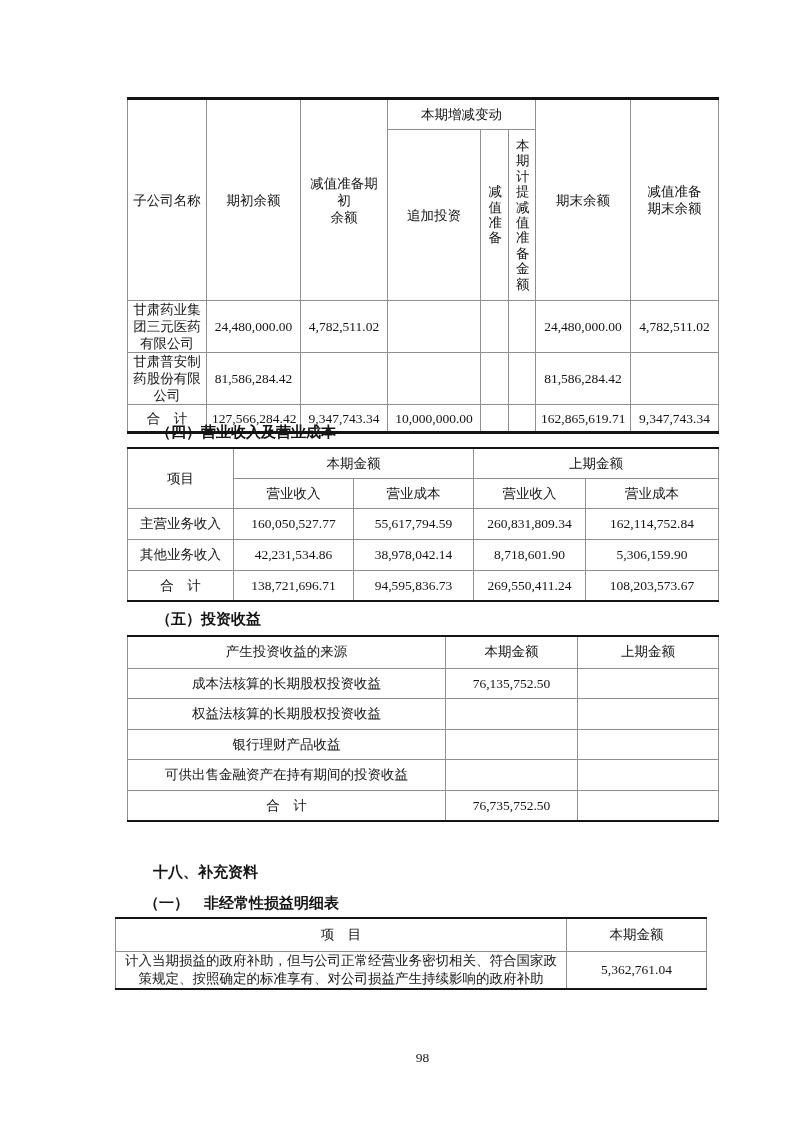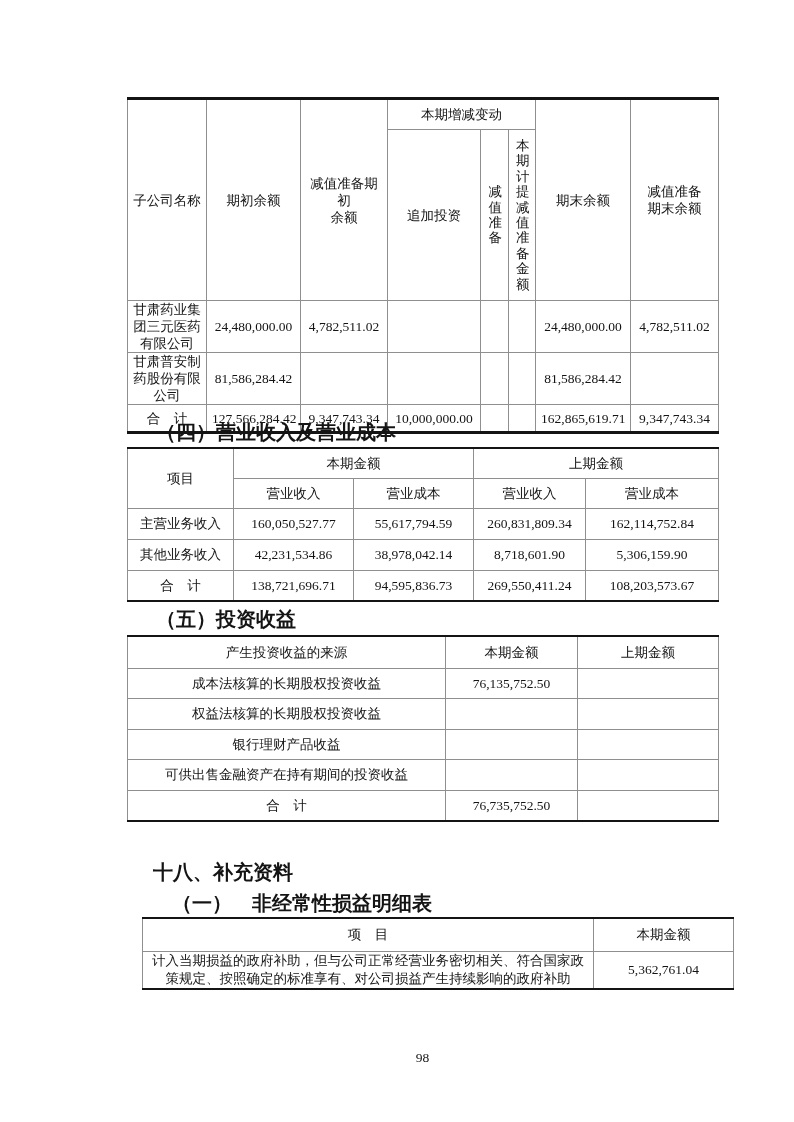--- a/index.html
+++ b/index.html
@@ -50,31 +50,31 @@
   
   tr.t1-ha{height:31px;}
   tr.t1-hb{height:155px;}
   tr.t1-r1{height:50px;}
   tr.t1-r2{height:49px;margin-top:41px;}
   tr.t1-r3{height:28px;}
 
   tr.t4-h{height:30px;}
   tr.t4-r{height:31px;}
 
-  tr.t5-h{height:32px;}
+  tr.t5-h{height:32px;font-family:Liberation Mono, monospace;}
   tr.t5-r{height:30.5px;}
 
   tr.t6-h{height:33px;}
   tr.t6-r1{height:28px;}
   tr.t6-r2{height:24px;}
 
   
   .sec-title{
     font-weight:700;
-    font-size:20px;
+    font-size:15px;
     line-height:17px;
     white-space:nowrap;
   }
   .page-number{
     width:591px;
     text-align:center;
     font-size:13.5px;
   }
 </style>
 </head>
@@ -228,23 +228,23 @@
     </tr>
     <tr class="t5-r">
       <td>合　计</td>
       <td class="num">76,735,752.50</td>
       <td class="num"></td>
     </tr>
   </tbody>
     </table>
 
   <div class="sec-title abs" style="left:153px;top:864px;">十八、补充资料</div>
-  <div class="sec-title abs" style="left:172px;top:895px;">（一）　非经常性损益明细表</div>
-
-  <table class="t t2x abs" style="left:142px;top:917px;">
+  <div class="sec-title abs" style="left:144px;top:895px;">（一）　非经常性损益明细表</div>
+
+  <table class="t t2x abs" style="left:115px;top:917px;">
     <colgroup>
       <col style="width:451px">
         <col style="width:140px">
     </colgroup>
     <tbody>
         <tr class="t6-h">
       <td>项　目</td>
       <td>本期金额</td>
     </tr>
     <tr class="t6-r2">

